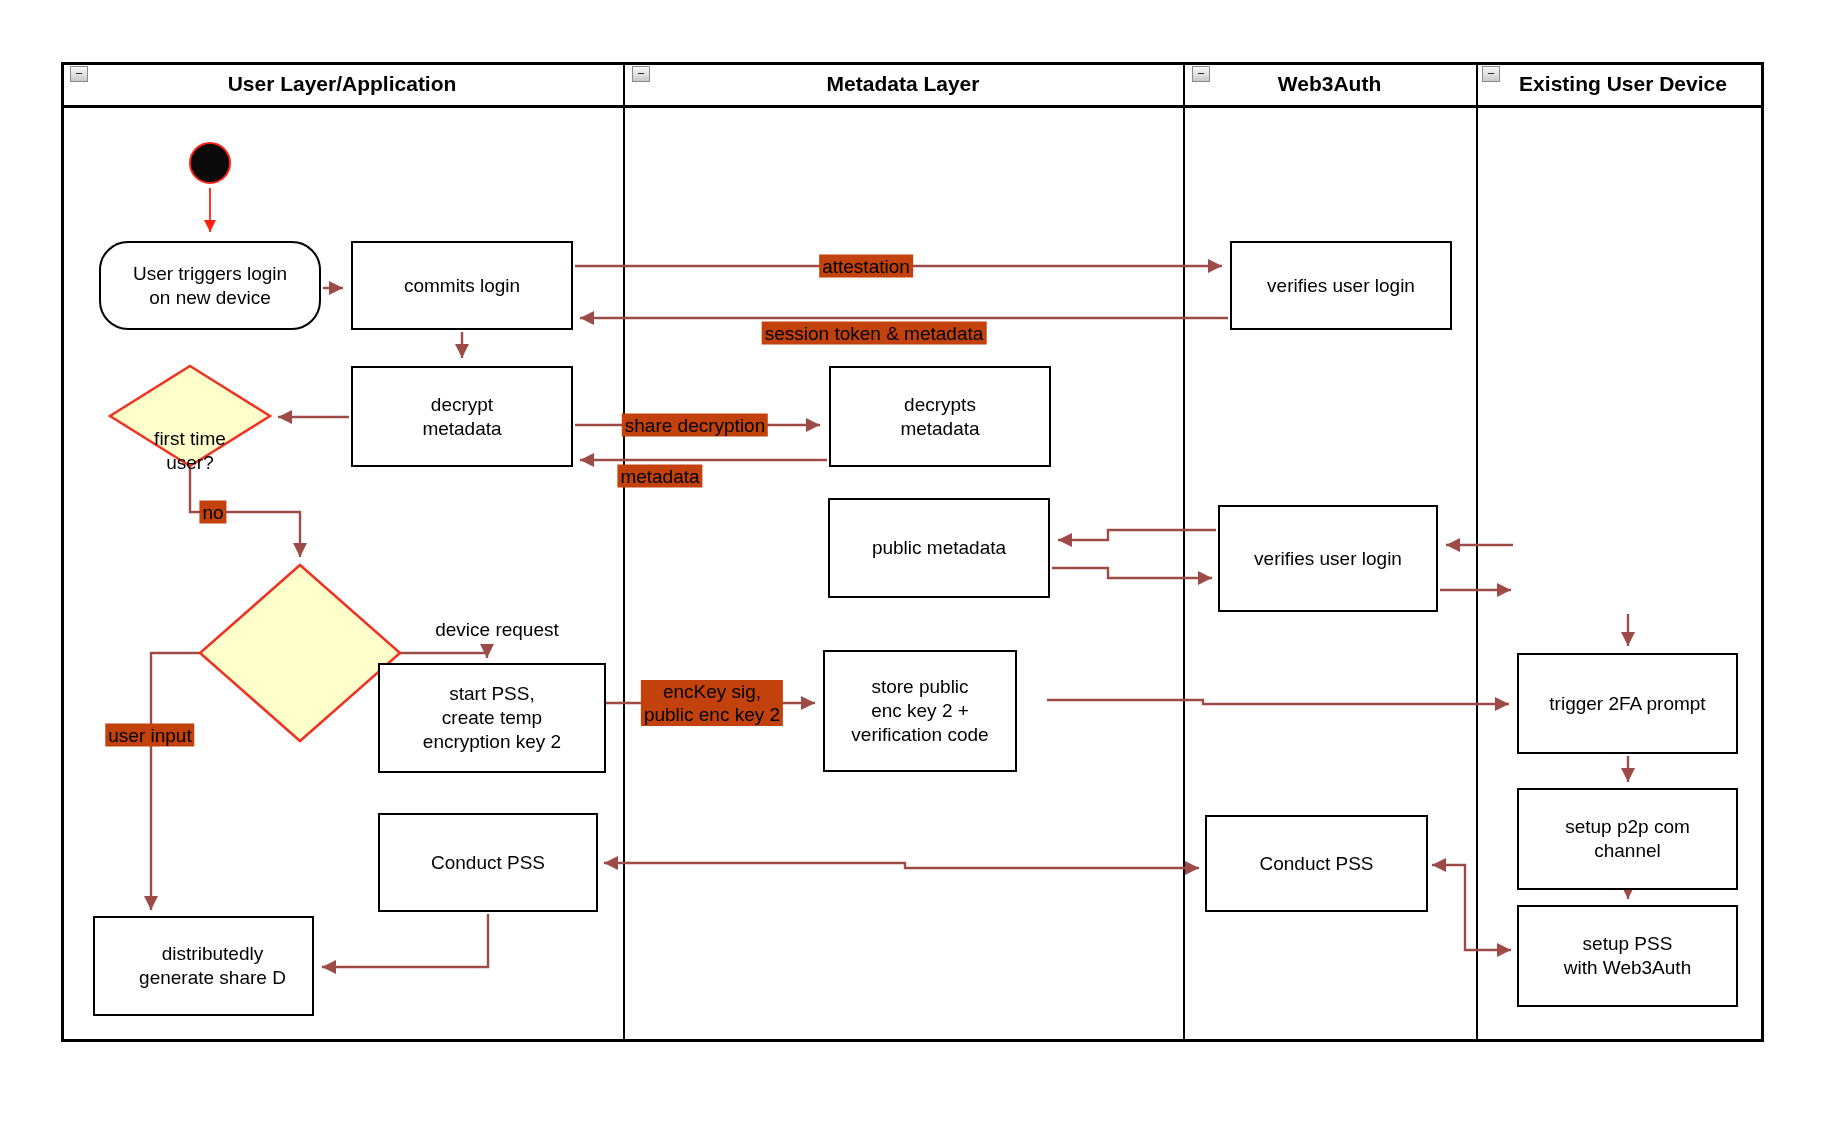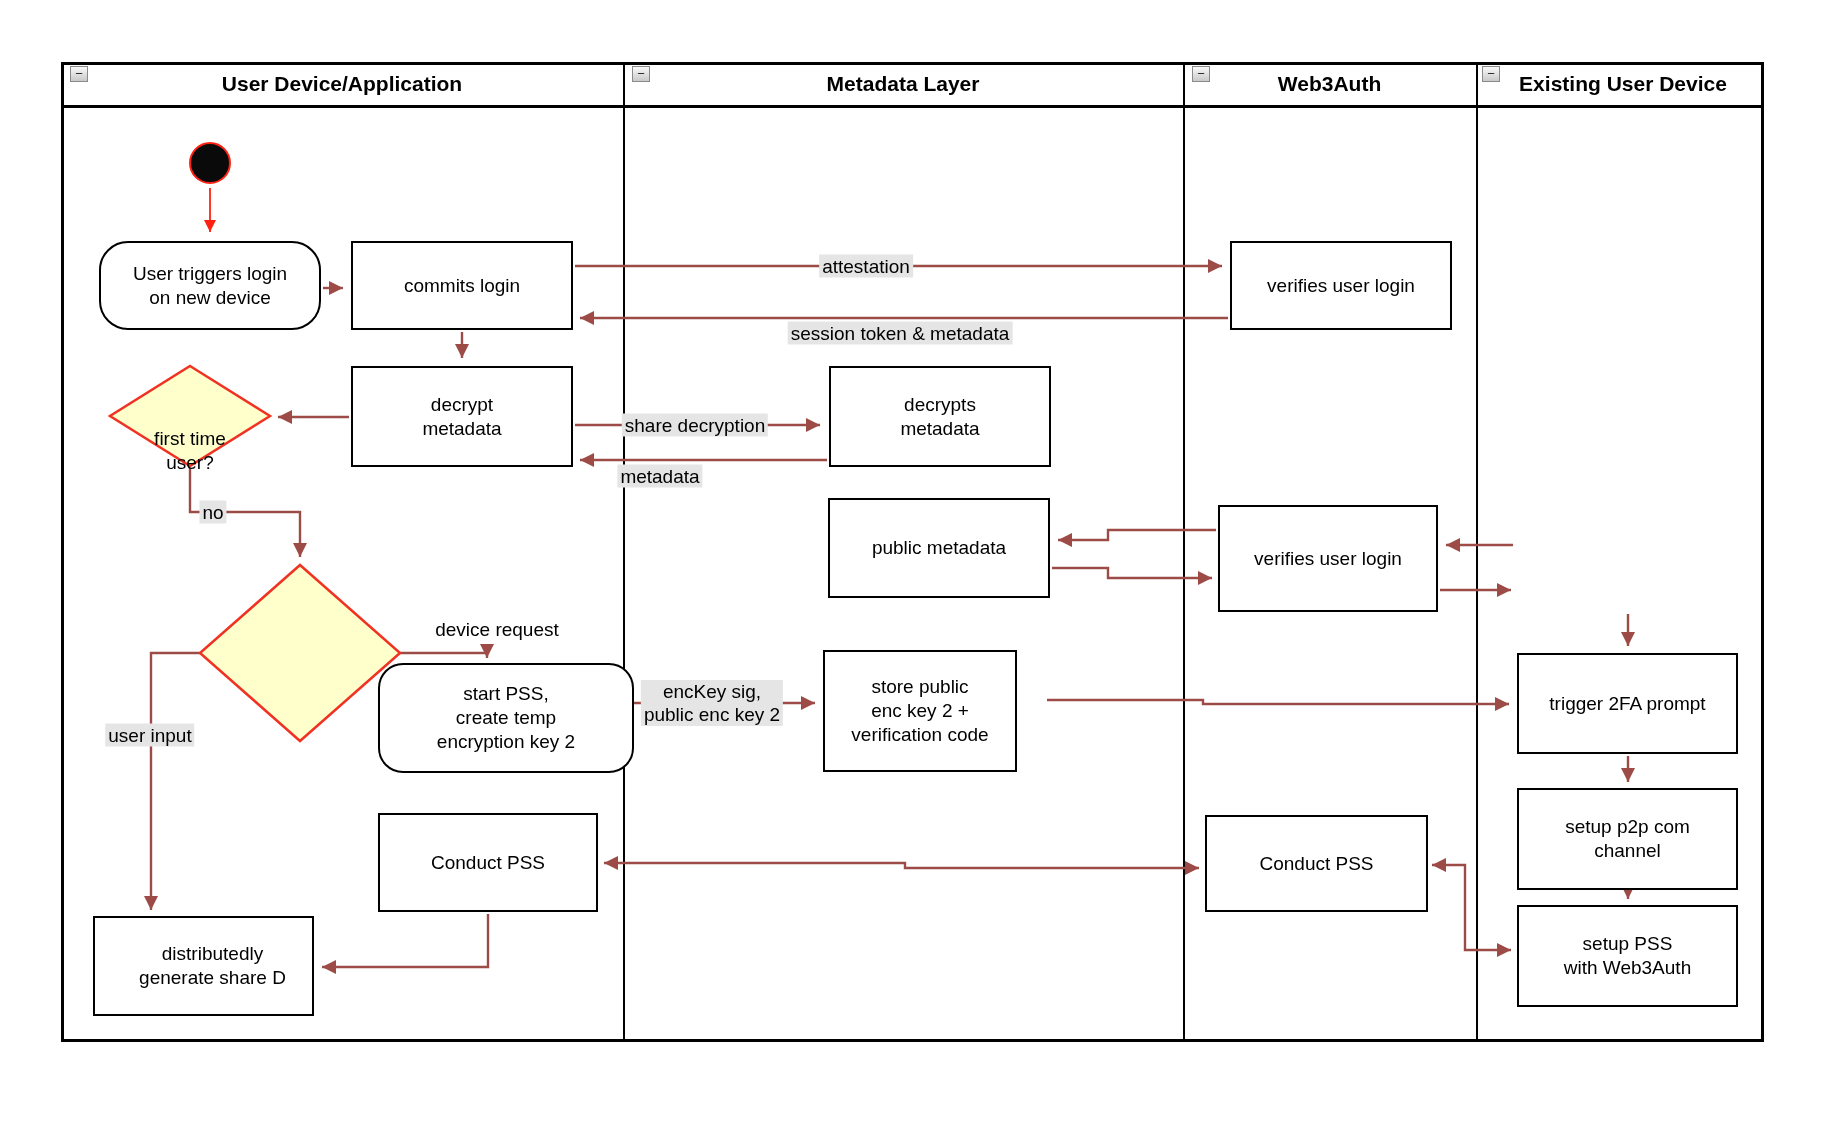--- a/index.html
+++ b/index.html
@@ -18,42 +18,42 @@
             background:linear-gradient(#fafafa,#c9c9c9);border:1px solid #8a8a8a;
             font-size:13px;line-height:13px;text-align:center;color:#222;cursor:pointer;}
 
   .node{position:absolute;background:#fff;border:2.5px solid #000;box-sizing:border-box;
         display:flex;align-items:center;justify-content:center;text-align:center;
         font-size:19px;line-height:24px;white-space:pre-line;}
 
   .dlabel{position:absolute;display:flex;align-items:center;justify-content:center;
           text-align:center;font-size:19px;line-height:24px;white-space:pre-line;margin-top:35px;}
 
-  .elabel{position:absolute;transform:translate(-50%,-50%);background:#e5e5e5;
+  .elabel{position:absolute;transform:translate(-50%,-50%);background:#c2410c;
           padding:0 3px;font-size:19px;line-height:23px;text-align:center;white-space:pre-line;}
   .elabel.nobg{background:transparent;}
 
   svg.wires{position:absolute;left:0;top:0;width:1822px;height:1132px;pointer-events:none;}
 </style>
 </head>
 <body>
 
 <div class="canvas">
 
   <div class="frame-outer"></div>
   <div class="header-line"></div>
   <div class="vsep" style="left:623px;"></div>
   <div class="vsep" style="left:1183px;"></div>
   <div class="vsep" style="left:1476px;"></div>
 
   <div class="collapse" style="left:70px;top:66px;">−</div>
   <div class="collapse" style="left:632px;top:66px;">−</div>
   <div class="collapse" style="left:1192px;top:66px;">−</div>
   <div class="collapse" style="left:1482px;top:66px;">−</div>
-  <div class="lane-title" style="left:61px;width:562px;">User Device/Application</div>
+  <div class="lane-title" style="left:61px;width:562px;">User Layer/Application</div>
   <div class="lane-title" style="left:623px;width:560px;">Metadata Layer</div>
   <div class="lane-title" style="left:1183px;width:293px;">Web3Auth</div>
   <div class="lane-title" style="left:1479px;width:288px;">Existing User Device</div>
 
   <svg class="wires">
     <defs>
       <marker id="ah" viewBox="0 0 12 12" refX="11" refY="6" markerWidth="7" markerHeight="7" orient="auto-start-reverse" markerUnits="strokeWidth">
         <path d="M1,1 L11,6 L1,11 Z" fill="#9D4B47"></path>
       </marker>
       <marker id="ahred" viewBox="0 0 12 12" refX="11" refY="6" markerWidth="8" markerHeight="8" orient="auto" markerUnits="strokeWidth">
@@ -99,38 +99,38 @@
   <div class="node" style="left:99px;top:241px;width:222px;height:89px;border-radius:29px;">User triggers login
 on new device</div>
   <div class="node" style="left:351px;top:241px;width:222px;height:89px;">commits login</div>
   <div class="node" style="left:1230px;top:241px;width:222px;height:89px;">verifies user login</div>
   <div class="node" style="left:351px;top:366px;width:222px;height:101px;">decrypt
 metadata</div>
   <div class="node" style="left:829px;top:366px;width:222px;height:101px;">decrypts
 metadata</div>
   <div class="node" style="left:828px;top:498px;width:222px;height:100px;">public metadata</div>
   <div class="node" style="left:1218px;top:505px;width:220px;height:107px;">verifies user login</div>
-  <div class="node" style="left:378px;top:663px;width:256px;height:110px;border-radius:25px;">start PSS,
+  <div class="node" style="left:378px;top:663px;width:228px;height:110px;">start PSS,
 create temp
 encryption key 2</div>
   <div class="node" style="left:823px;top:650px;width:194px;height:122px;">store public
 enc key 2 +
 verification code</div>
   <div class="node" style="left:1517px;top:653px;width:221px;height:101px;">trigger 2FA prompt</div>
   <div class="node" style="left:1517px;top:788px;width:221px;height:102px;">setup p2p com
 channel</div>
   <div class="node" style="left:1517px;top:905px;width:221px;height:102px;">setup PSS
 with Web3Auth</div>
   <div class="node" style="left:1205px;top:815px;width:223px;height:97px;">Conduct PSS</div>
   <div class="node" style="left:378px;top:813px;width:220px;height:99px;">Conduct PSS</div>
   <div class="node" style="left:93px;top:916px;width:221px;height:100px;padding-left:18px;">distributedly
 generate share D</div>
 
   <div class="elabel" style="left:866px;top:266px;">attestation</div>
-  <div class="elabel" style="left:900px;top:333px;">session token &amp; metadata</div>
+  <div class="elabel" style="left:874px;top:333px;">session token &amp; metadata</div>
   <div class="elabel" style="left:695px;top:425px;">share decryption</div>
   <div class="elabel" style="left:660px;top:476px;">metadata</div>
   <div class="elabel" style="left:213px;top:512px;">no</div>
   <div class="elabel nobg" style="left:497px;top:629px;">device request</div>
   <div class="elabel" style="left:712px;top:703px;">encKey sig,
 public enc key 2</div>
   <div class="elabel" style="left:150px;top:735px;">user input</div>
 
 </div>
 

